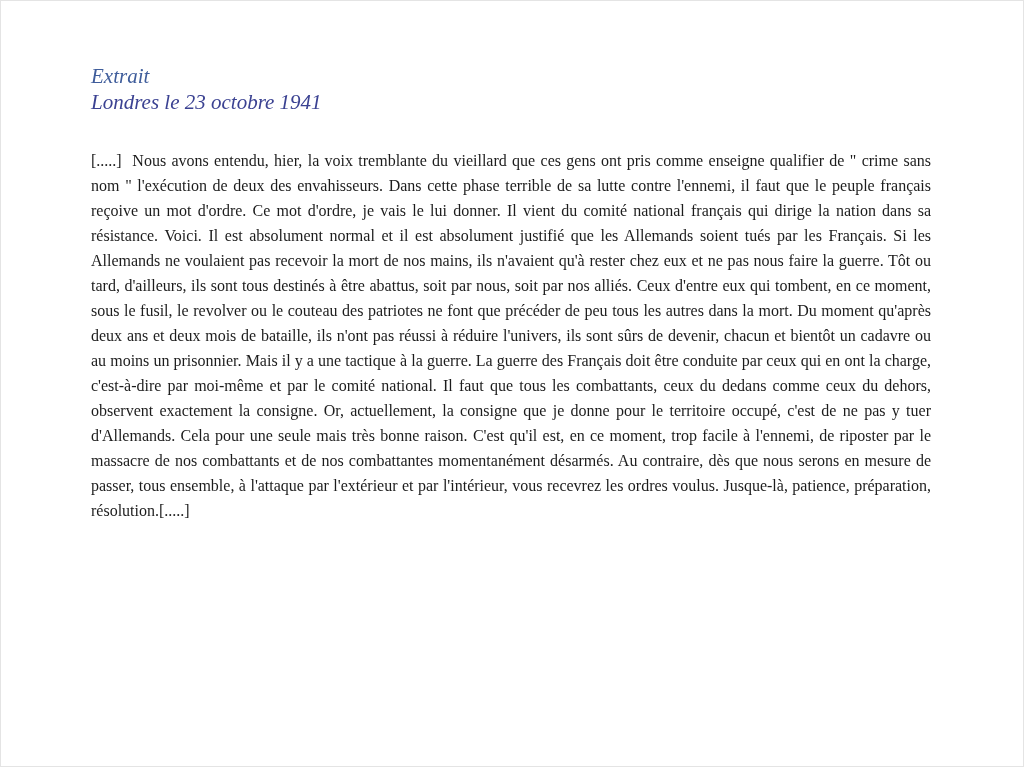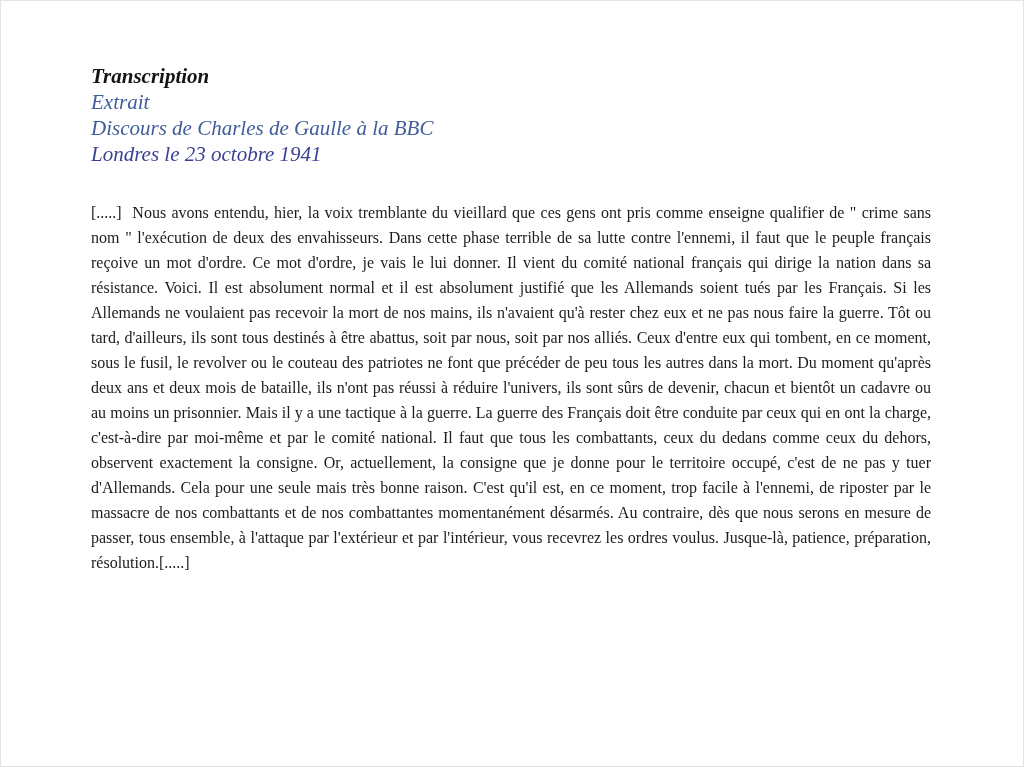--- a/index.html
+++ b/index.html
@@ -46,18 +46,16 @@
     font-size: 16px;
     line-height: 25px;
     text-align: justify;
     color: var(--color-body, #1c1c1c);
   }
 </style>
 </head>
 <body>
 
 <div class="page">
-  <div class="doc-title">Transcription</div>
   <div class="doc-subtitle">Extrait</div>
-  <div class="doc-subtitle">Discours de Charles de Gaulle à la BBC</div>
   <div class="doc-dateline">Londres le 23 octobre 1941</div>
   <p class="speech-paragraph">[.....]&nbsp; Nous avons entendu, hier, la voix tremblante du vieillard que ces gens ont pris comme enseigne qualifier de " crime sans nom " l'exécution de deux des envahisseurs. Dans cette phase terrible de sa lutte contre l'ennemi, il faut que le peuple français reçoive un mot d'ordre. Ce mot d'ordre, je vais le lui donner. Il vient du comité national français qui dirige la nation dans sa résistance. Voici. Il est absolument normal et il est absolument justifié que les Allemands soient tués par les Français. Si les Allemands ne voulaient pas recevoir la mort de nos mains, ils n'avaient qu'à rester chez eux et ne pas nous faire la guerre. Tôt ou tard, d'ailleurs, ils sont tous destinés à être abattus, soit par nous, soit par nos alliés. Ceux d'entre eux qui tombent, en ce moment, sous le fusil, le revolver ou le couteau des patriotes ne font que précéder de peu tous les autres dans la mort. Du moment qu'après deux ans et deux mois de bataille, ils n'ont pas réussi à réduire l'univers, ils sont sûrs de devenir, chacun et bientôt un cadavre ou au moins un prisonnier. Mais il y a une tactique à la guerre. La guerre des Français doit être conduite par ceux qui en ont la charge, c'est-à-dire par moi-même et par le comité national. Il faut que tous les combattants, ceux du dedans comme ceux du dehors, observent exactement la consigne. Or, actuellement, la consigne que je donne pour le territoire occupé, c'est de ne pas y tuer d'Allemands. Cela pour une seule mais très bonne raison. C'est qu'il est, en ce moment, trop facile à l'ennemi, de riposter par le massacre de nos combattants et de nos combattantes momentanément désarmés. Au contraire, dès que nous serons en mesure de passer, tous ensemble, à l'attaque par l'extérieur et par l'intérieur, vous recevrez les ordres voulus. Jusque-là, patience, préparation, résolution.[.....]</p>
 </div>
 
 </body></html>

